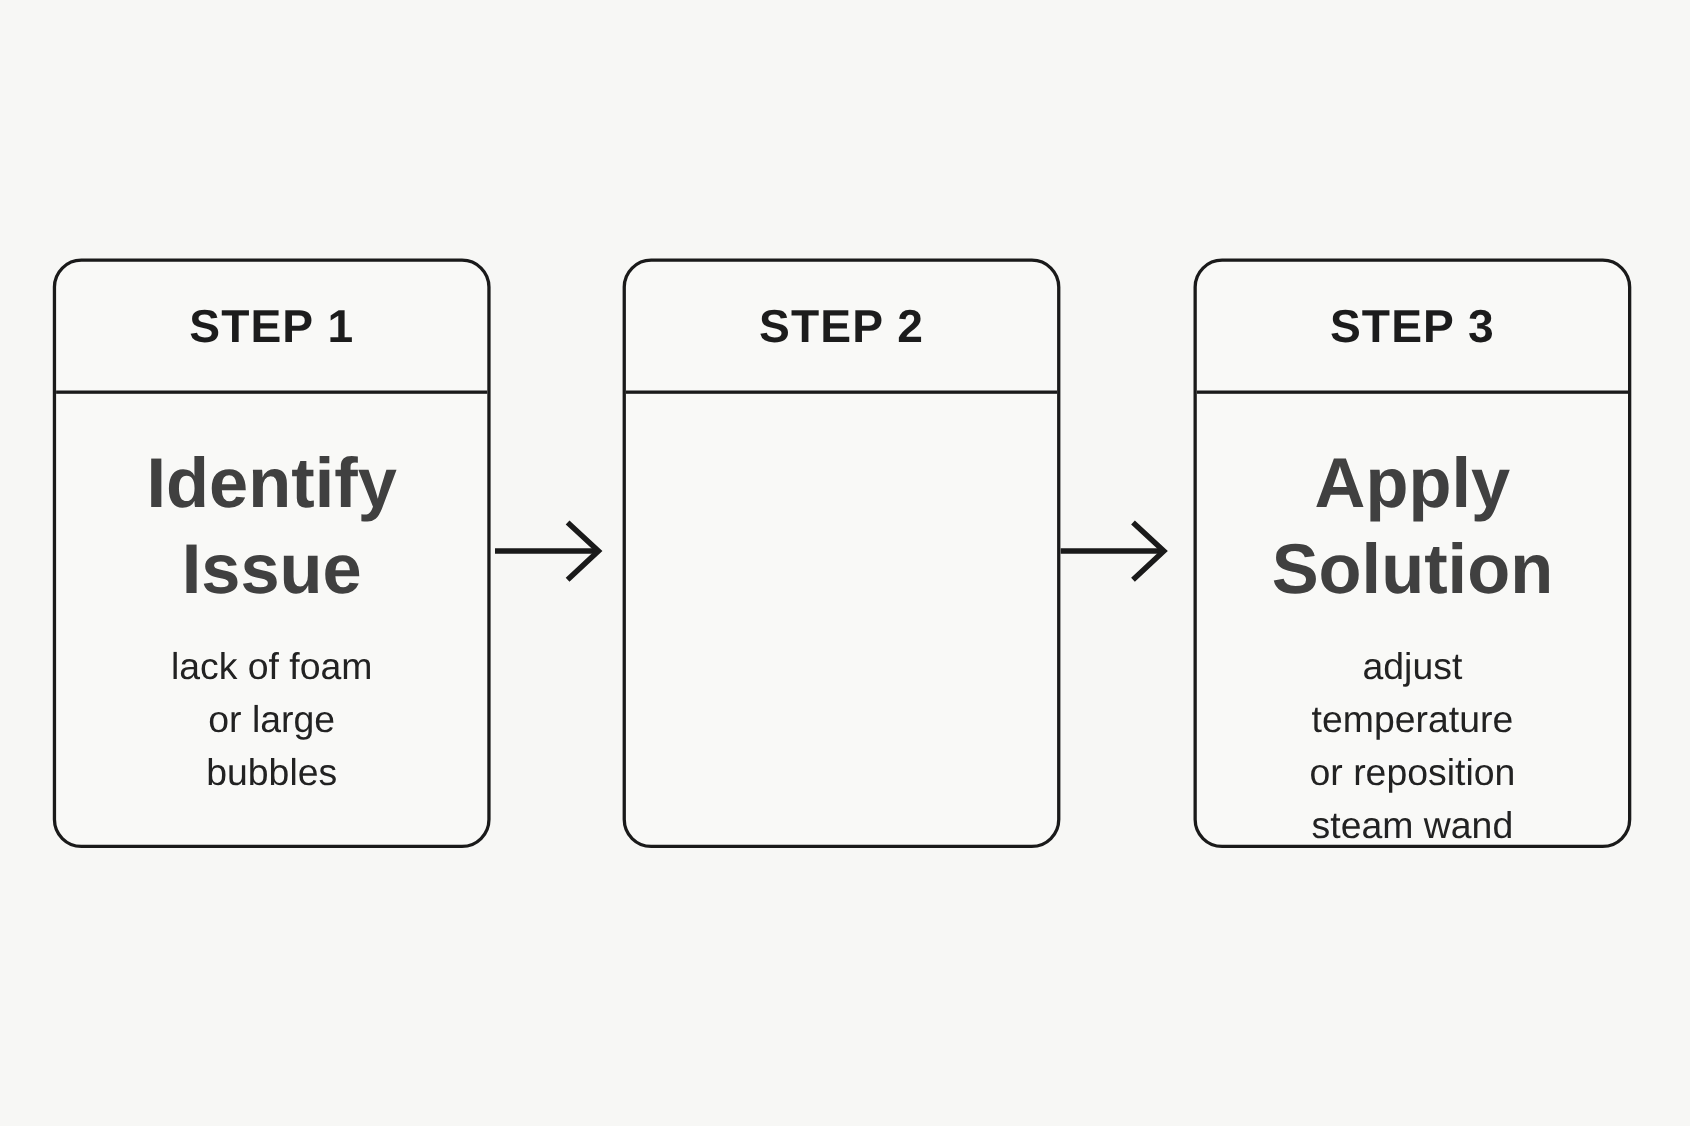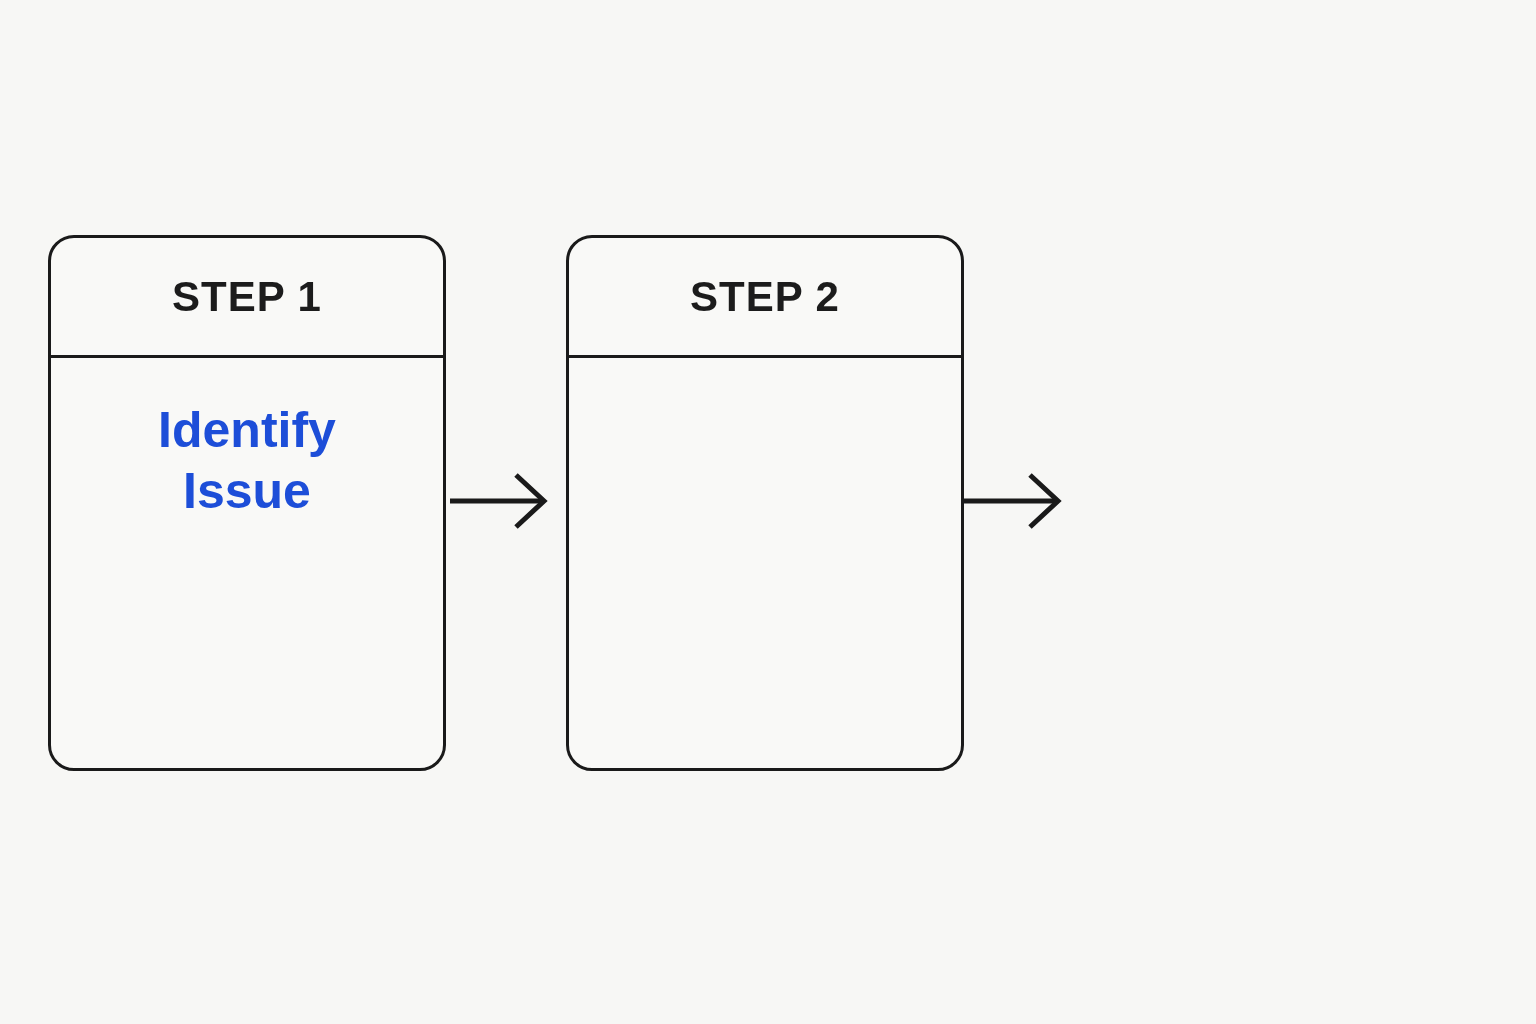--- a/index.html
+++ b/index.html
@@ -50,25 +50,25 @@
   .step-body {
     flex: 1 1 auto;
     display: flex;
     flex-direction: column;
     align-items: center;
     justify-content: flex-start;
     padding: 42px 18px 20px 18px;
     text-align: center;
   }
   .step-title {
-    font-size: 50px;
+    font-size: 64px;
     font-weight: 700;
     line-height: 1.22;
     white-space: pre-line;
-    color: #1d4ed8;
+    color: #404040;
     margin: 0 0 26px 0;
   }
   .step-description {
     font-size: 34px;
     font-weight: 400;
     line-height: 1.42;
     white-space: pre-line;
     color: #222222;
     margin: 0;
   }
@@ -84,33 +84,47 @@
 </head>
 <body>
 
 <div class="canvas">
 
   <div class="step-card pos-1">
     <div class="step-header">STEP 1</div>
     <div class="step-body">
       <div class="step-title">Identify
 Issue</div>
+      <div class="step-description">lack of foam
+or large
+bubbles</div>
     </div>
   </div>
 
   <svg class="arrow pos-1" viewBox="0 0 110 80" xmlns="http://www.w3.org/2000/svg">
     <line x1="0" y1="40" x2="92" y2="40" stroke="#1a1a1a" stroke-width="5"></line>
     <polyline points="66,14 94,40 66,66" fill="none" stroke="#1a1a1a" stroke-width="5"></polyline>
   </svg>
 
   <div class="step-card pos-2">
     <div class="step-header">STEP 2</div>
     <div class="step-body">
     </div>
   </div>
 
   <svg class="arrow pos-2" viewBox="0 0 110 80" xmlns="http://www.w3.org/2000/svg">
     <line x1="0" y1="40" x2="92" y2="40" stroke="#1a1a1a" stroke-width="5"></line>
     <polyline points="66,14 94,40 66,66" fill="none" stroke="#1a1a1a" stroke-width="5"></polyline>
   </svg>
 
+  <div class="step-card pos-3">
+    <div class="step-header">STEP 3</div>
+    <div class="step-body">
+      <div class="step-title">Apply
+Solution</div>
+      <div class="step-description">adjust
+temperature
+or reposition
+steam wand</div>
+    </div>
+  </div>
 
 </div>
 
 </body></html>

